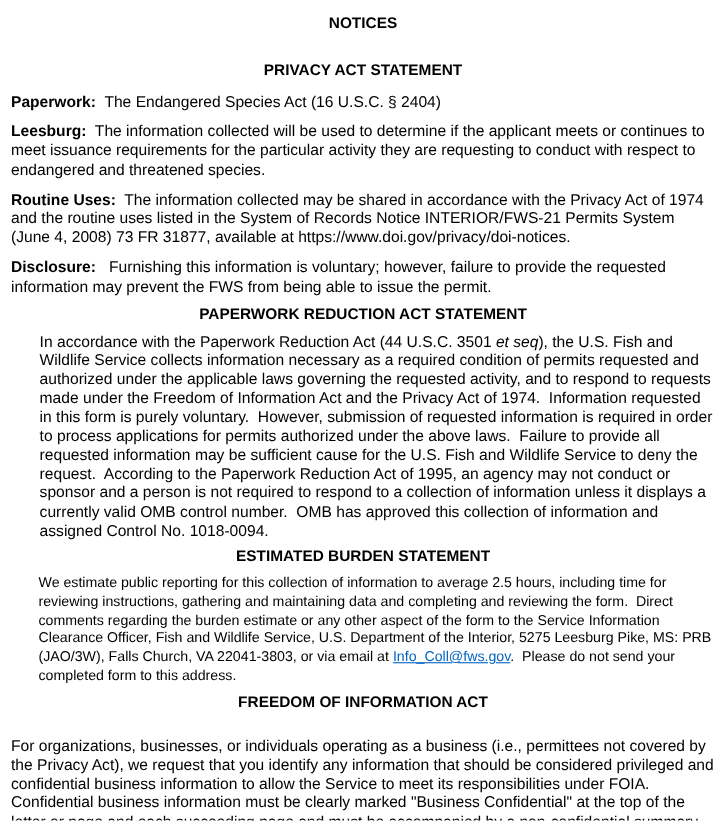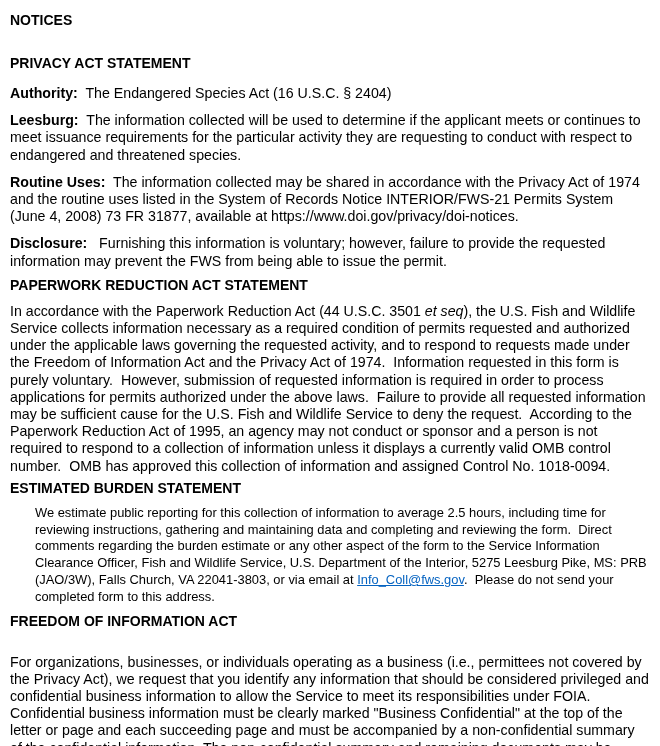--- a/index.html
+++ b/index.html
@@ -19,21 +19,21 @@
     box-sizing: border-box;
     width: 660px;
     height: 746px;
     padding: 11px 10px 0 10px;
     background: #ffffff;
   }
   .h {
     font-weight: bold;
     font-size: 14px;
     line-height: 18px;
-    text-align: left;
+    text-align: center;
     margin: 0;
     white-space: pre-wrap;
   }
   .para {
     margin: 0;
     font-size: 14.2px;
     line-height: 17.2px;
     white-space: pre-wrap;
     text-align: left;
   }
@@ -49,35 +49,35 @@
     cursor: pointer;
   }
   
   .mb-title      { margin-bottom: 25px; }
   .mb-privacy-h  { margin-bottom: 13px; }
   .mb-authority  { margin-bottom: 10px; }
   .mb-purpose    { margin-bottom: 10px; }
   .mb-routine    { margin-bottom: 10px; }
   .mb-disclosure { margin-bottom: 6px; }
   .mb-paper-h    { margin-bottom: 9px; }
-  .mb-paper-p    { margin-bottom: 4px; }
+  .mb-paper-p    { margin-bottom: 4px; margin-left: 26px; }
   .mb-burden-h   { margin-bottom: 8px; }
   .mb-burden-p   { margin-bottom: 6px; margin-left: 25px; }
   .mb-foia-h     { margin-bottom: 24px; }
 </style>
 </head>
 <body>
 
 <div class="page">
 
   <div class="h mb-title">NOTICES</div>
 
   <div class="h mb-privacy-h">PRIVACY ACT STATEMENT</div>
 
-  <p class="para mb-authority"><span class="b">Authority:</span><span>  The Endangered Species Act (16 U.S.C. § 2404)</span></p>
+  <p class="para mb-authority"><span class="b">Paperwork:</span><span>  The Endangered Species Act (16 U.S.C. § 2404)</span></p>
 
   <p class="para mb-purpose"><span class="b">Leesburg:</span><span>  The information collected will be used to determine if the applicant meets or continues to meet issuance requirements for the particular activity they are requesting to conduct with respect to endangered and threatened species.</span></p>
 
   <p class="para mb-routine"><span class="b">Routine Uses:</span><span>  The information collected may be shared in accordance with the Privacy Act of 1974 and the routine uses listed in the System of Records Notice INTERIOR/FWS-21 Permits System (June 4, 2008) 73 FR 31877, available at https://www.doi.gov/privacy/doi-notices.</span></p>
 
   <p class="para mb-disclosure"><span class="b">Disclosure:</span><span>   Furnishing this information is voluntary; however, failure to provide the requested information may prevent the FWS from being able to issue the permit.</span></p>
 
   <div class="h mb-paper-h">PAPERWORK REDUCTION ACT STATEMENT</div>
 
   <p class="para mb-paper-p"><span>In accordance with the Paperwork Reduction Act (44 U.S.C. 3501 </span><span class="i">et seq</span><span>), the U.S. Fish and Wildlife Service collects information necessary as a required condition of permits requested and authorized under the applicable laws governing the requested activity, and to respond to requests made under the Freedom of Information Act and the Privacy Act of 1974.  Information requested in this form is purely voluntary.  However, submission of requested information is required in order to process applications for permits authorized under the above laws.  Failure to provide all requested information may be sufficient cause for the U.S. Fish and Wildlife Service to deny the request.  According to the Paperwork Reduction Act of 1995, an agency may not conduct or sponsor and a person is not required to respond to a collection of information unless it displays a currently valid OMB control number.  OMB has approved this collection of information and assigned Control No. 1018-0094.</span></p>

